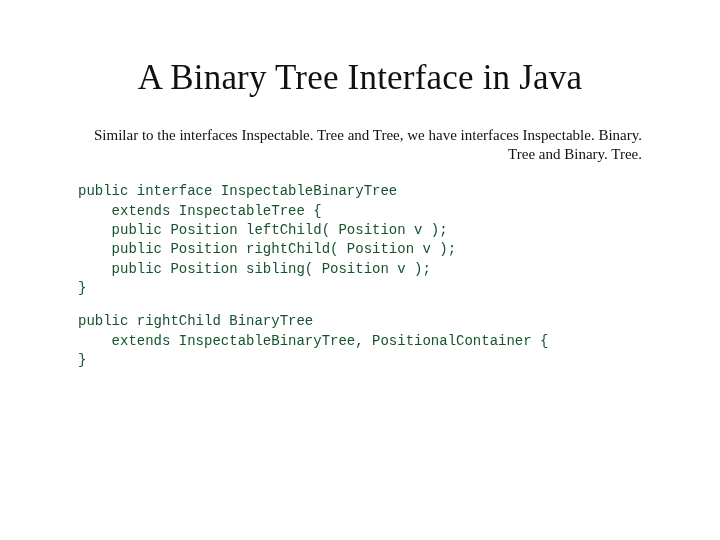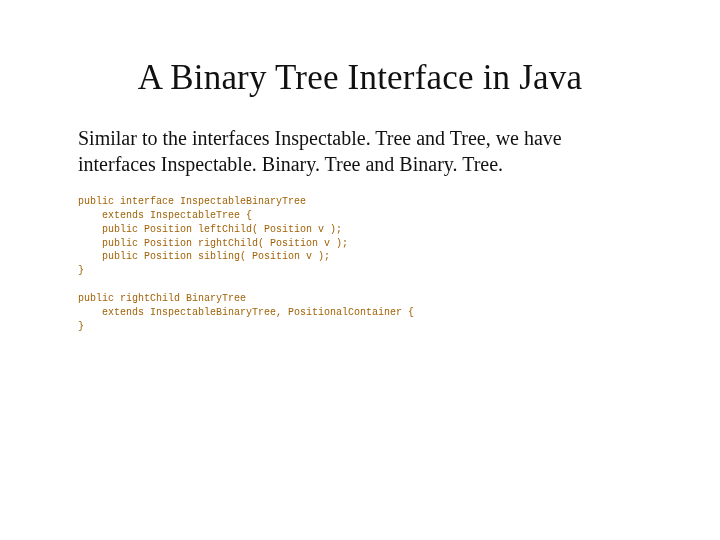--- a/index.html
+++ b/index.html
@@ -1,20 +1,20 @@
 <!DOCTYPE html>
 <html><head>
   <meta charset="utf-8">
   <style>
 * { margin: 0; padding: 0; box-sizing: border-box; border-radius: 24px; }
 html, body { width: 720px; height: 540px; background: #fff; font-family: "Times New Roman", Times, serif; color: #111; }
 .page { width: 720px; height: 540px; position: relative; padding: 58px 78px 40px 78px; }
 .title { font-size: 35px; font-weight: 400; text-align: center; margin-bottom: 28px; letter-spacing: 0.2px; }
-.prose { font-size: 20px; line-height: 1.28; margin-bottom: 18px; }
-.code { font-family: "Courier New", Courier, monospace; font-size: 10px; line-height: 1.38; white-space: pre; color: #a16207; }
+.prose { font-size: 15px; line-height: 1.28; margin-bottom: 18px; text-align: right; }
+.code { font-family: "Courier New", Courier, monospace; font-size: 14px; line-height: 1.38; white-space: pre; color: #14532d; }
 .block2 { margin-top: 14px; }
   </style>
 </head>
 <body>
 
 <div class="page">
   <h1 class="title">A Binary Tree Interface in Java</h1>
   <p class="prose">Similar to the interfaces Inspectable. Tree and Tree, we have interfaces Inspectable. Binary. Tree and Binary. Tree.</p>
   <pre class="code">public interface InspectableBinaryTree
     extends InspectableTree {

